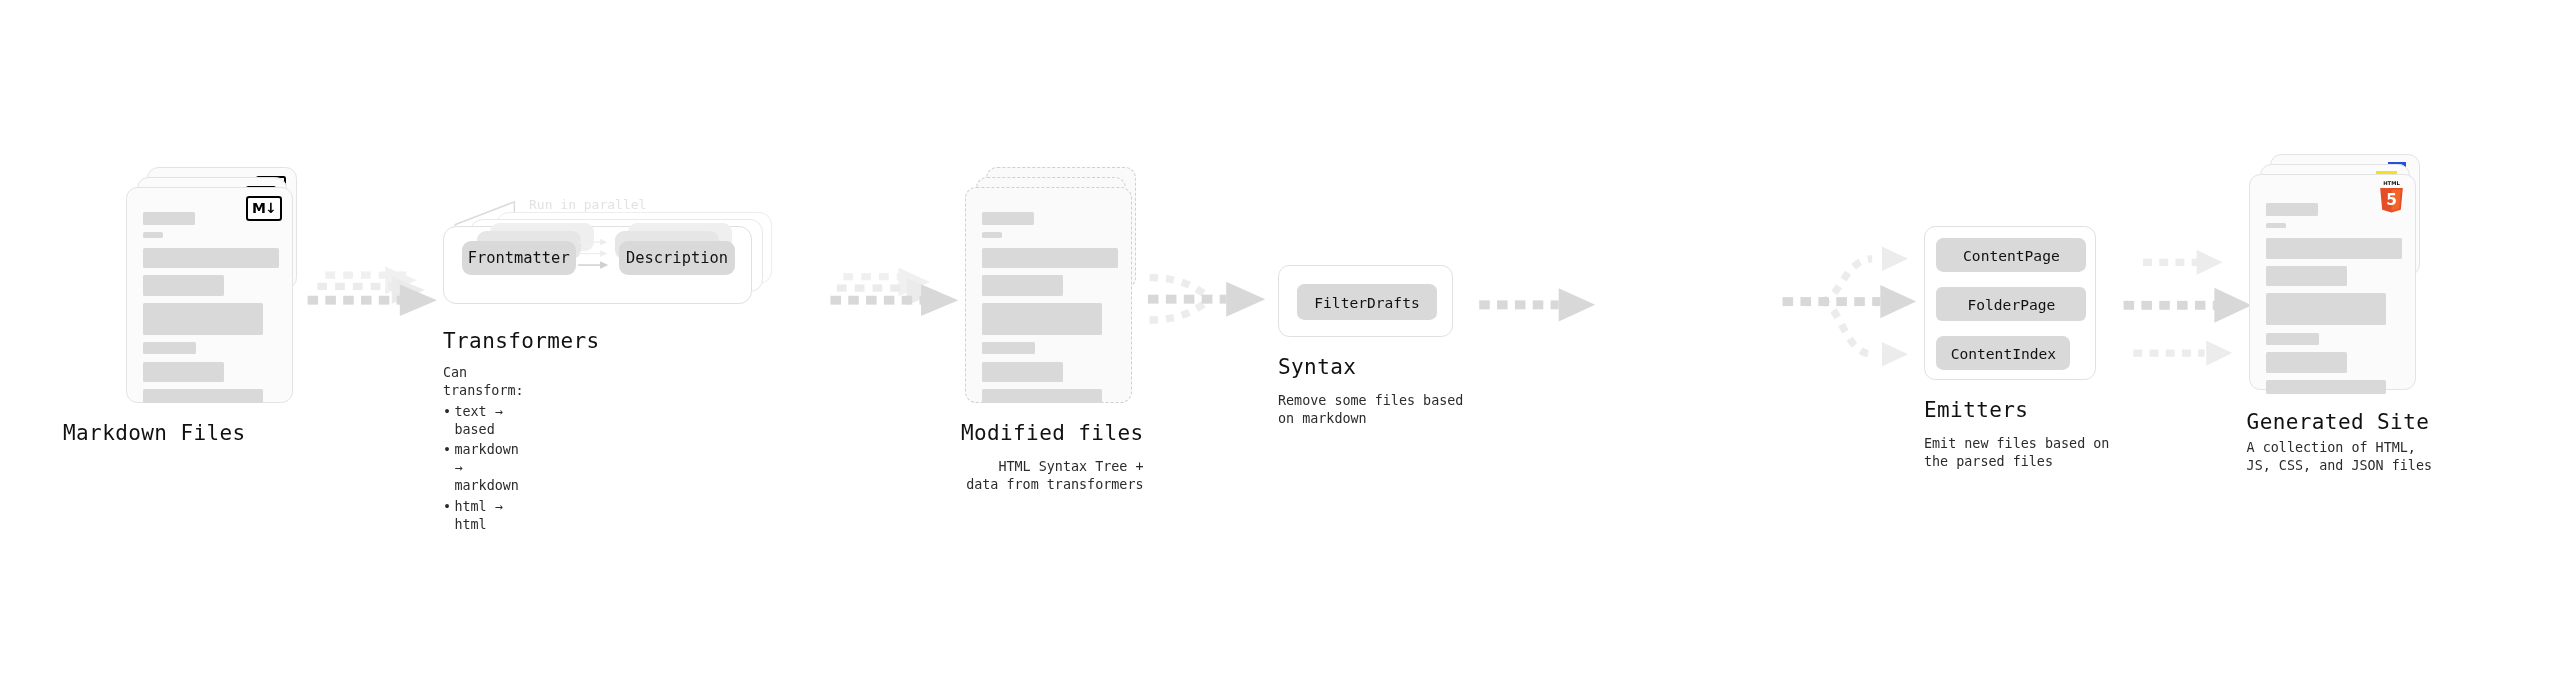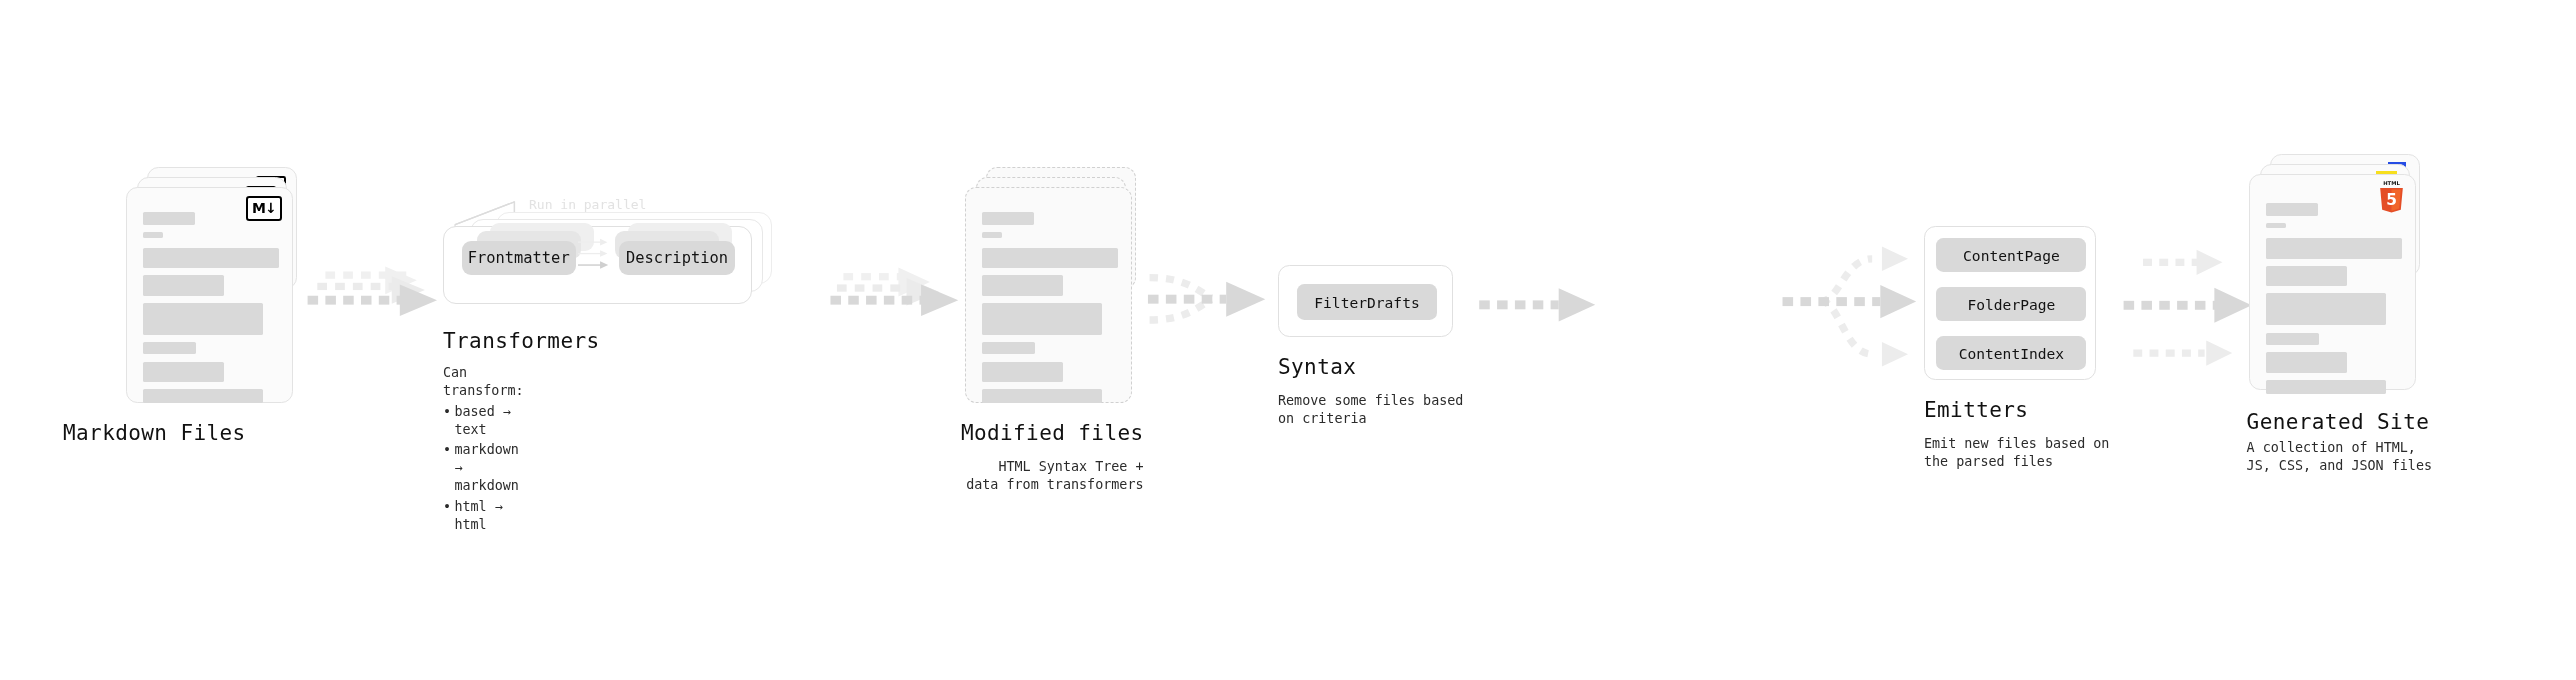--- a/index.html
+++ b/index.html
@@ -185,21 +185,21 @@
       <span>Frontmatter</span>
     </div>
     <div class="tchip g1" style="left:176px;top:49px;width:116px;height:34px;">
       <span>Description</span>
     </div>
 
     <div class="title" style="position:absolute;left:0px;top:137px;">Transformers</div>
 
     <div class="sub" style="position:absolute;left:0px;top:172px;">
       <div>Can transform:</div>
-      <div class="li" style="margin-top:2.4px;">based → text</div>
+      <div class="li" style="margin-top:2.4px;">text → based</div>
       <div class="li" style="margin-top:2.4px;">markdown → markdown</div>
       <div class="li" style="margin-top:2.4px;">html → html</div>
     </div>
   </div>
 
   <div class="stage" style="left:819px;top:265px;">
     <svg width="154" height="89" viewBox="0 0 190 110">
       <g fill="#f0f0f0">
         <rect x="30" y="10" width="12" height="9"></rect>
           <rect x="52" y="10" width="12" height="9"></rect>
@@ -268,21 +268,21 @@
 
   <div class="stage" style="left:1278px;top:249px;">
     <div class="modbox" style="width:175px;height:72px;position:relative;margin-top:16px;">
       <div class="chip" style="position:absolute;left:18px;top:18px;width:140px;height:36px;">
         <span>FilterDrafts</span>
       </div>
     </div>
     <div class="title" style="margin-top:18px;">Syntax</div>
     <div class="sub" style="margin-top:13px;">
       <div>Remove some files based</div>
-      <div>on criteria</div>
+      <div>on markdown</div>
     </div>
   </div>
 
   <div class="stage" style="left:1463px;top:280px;">
     <svg width="146" height="57" viewBox="0 0 180 70">
       <g fill="#d8d8d8">
         <rect x="20" y="25" width="13" height="11"></rect>
           <rect x="42" y="25" width="13" height="11"></rect>
         <rect x="64" y="25" width="13" height="11"></rect>
           <rect x="86" y="25" width="13" height="11"></rect>
@@ -314,21 +314,21 @@
   </div>
 
   <div class="stage" style="left:1924px;top:226px;">
     <div class="modbox" style="width:172px;height:154px;position:relative;">
       <div class="chip" style="position:absolute;left:11.4px;top:11.4px;width:150px;height:34px;">
         <span>ContentPage</span>
       </div>
       <div class="chip" style="position:absolute;left:11.4px;top:60px;width:150px;height:34px;border-radius:6px;">
         <span>FolderPage</span>
       </div>
-      <div class="chip" style="position:absolute;left:11.4px;top:109px;width:150px;height:34px;">
+      <div class="chip" style="position:absolute;left:11.4px;top:109px;width:134px;height:34px;">
         <span>ContentIndex</span>
       </div>
     </div>
     <div class="title" style="margin-top:18px;">Emitters</div>
     <div class="sub" style="margin-top:13px;">
       <div>Emit new files based on</div>
       <div>the parsed files</div>
     </div>
   </div>
 

